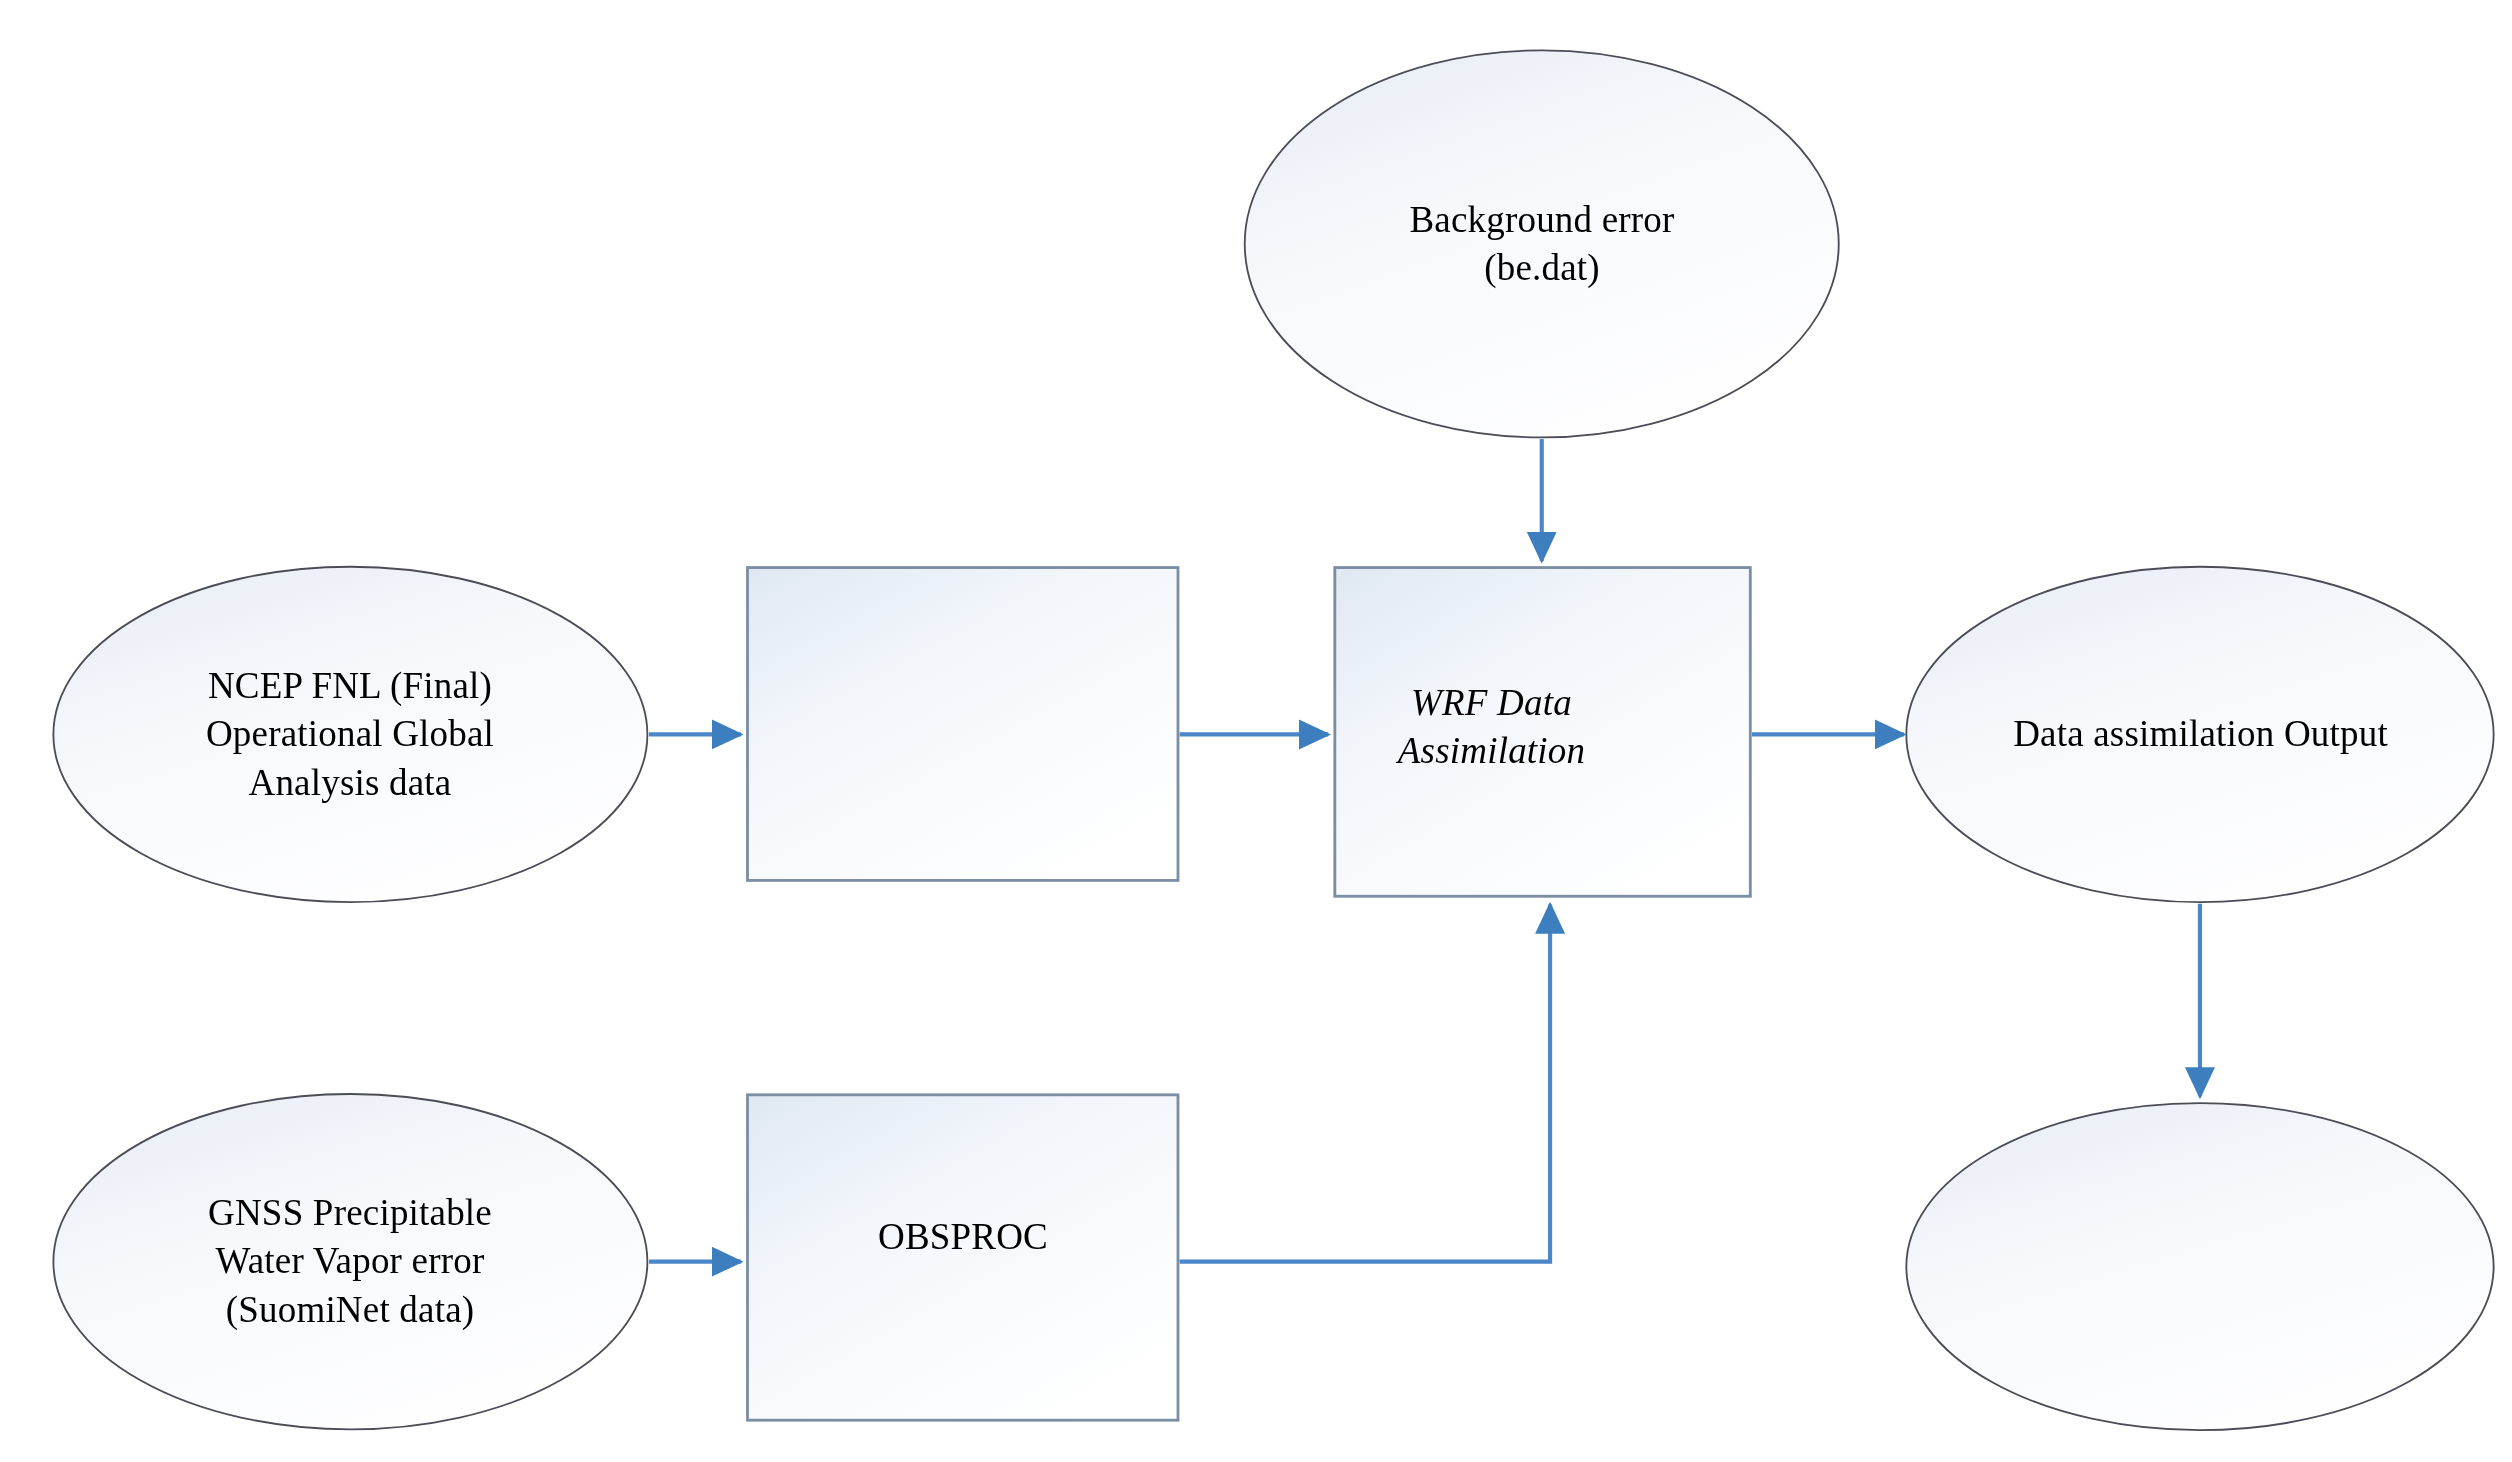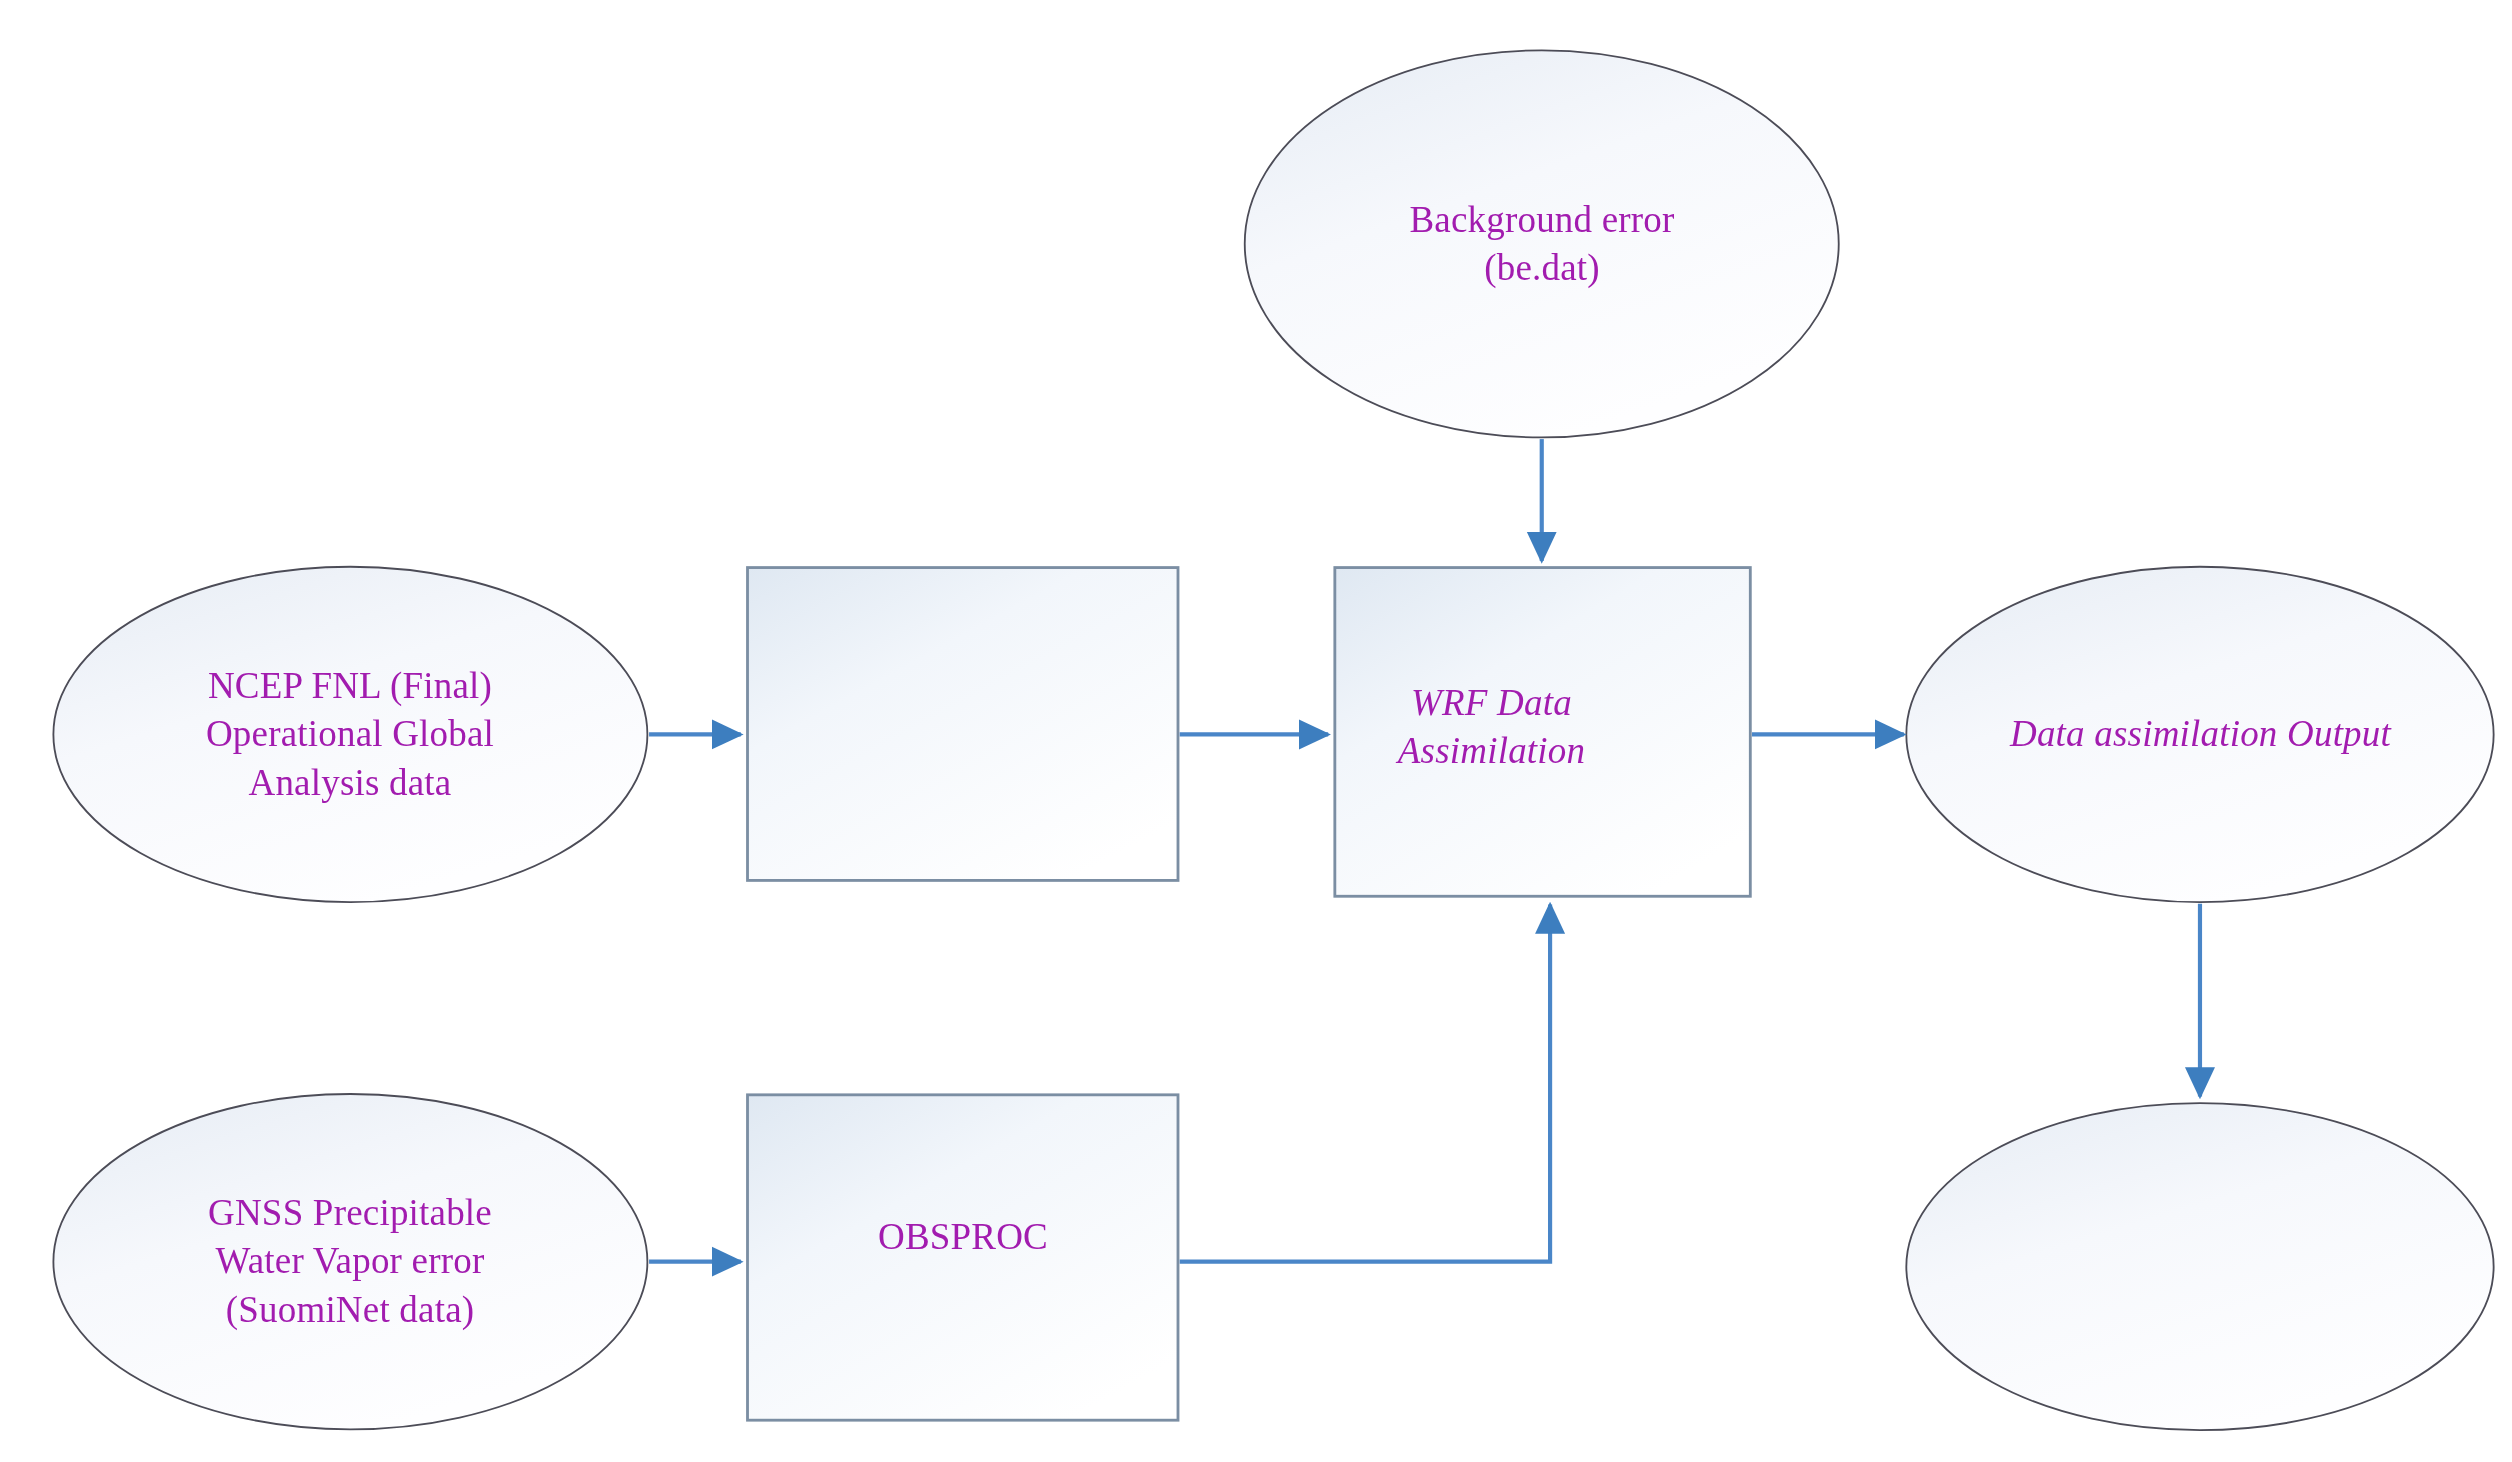--- a/index.html
+++ b/index.html
@@ -25,21 +25,21 @@
     width: 2512px;
     height: 1463px;
   }
   .node-label {
     position: absolute;
     display: flex;
     flex-direction: column;
     align-items: center;
     justify-content: center;
     text-align: center;
-    color: #a21caf;
+    color: #000000;
     font-family: "Liberation Serif", "DejaVu Serif", serif;
     font-size: 37px;
     line-height: 1.30;
     letter-spacing: 0.2px;
     pointer-events: none;
     white-space: pre-line;
   }
   .node-hit {
     position: absolute;
     cursor: pointer;
@@ -106,21 +106,21 @@
 Operational Global
 Analysis data</div>
 
   <div class="node-label" style="left:1295px; top:174px; width:494px; height:140px;">Background error
 (be.dat)</div>
 
 
   <div class="node-label" style="left:1292px; top:667px; width:399px; height:120px;font-style:italic;">WRF Data
 Assimilation</div>
 
-  <div class="node-label" style="left:1911px; top:705px; width:579px; height:58px;font-style:italic;">Data assimilation Output</div>
+  <div class="node-label" style="left:1911px; top:705px; width:579px; height:58px;">Data assimilation Output</div>
 
   <div class="node-label" style="left:103px; top:1178px; width:494px; height:167px;">GNSS Precipitable
 Water Vapor error
 (SuomiNet data)</div>
 
   <div class="node-label" style="left:756px; top:1208px; width:414px; height:58px;text-align:right;">OBSPROC</div>
 
 
   <div class="node-hit" style="left:53px; top:567px; width:594px; height:335px;"></div>
   <div class="node-hit" style="left:1245px; top:50px; width:594px; height:387px;"></div>

